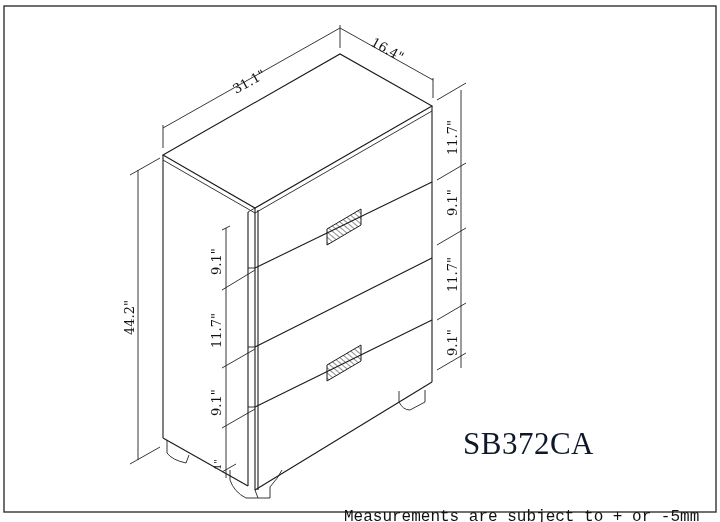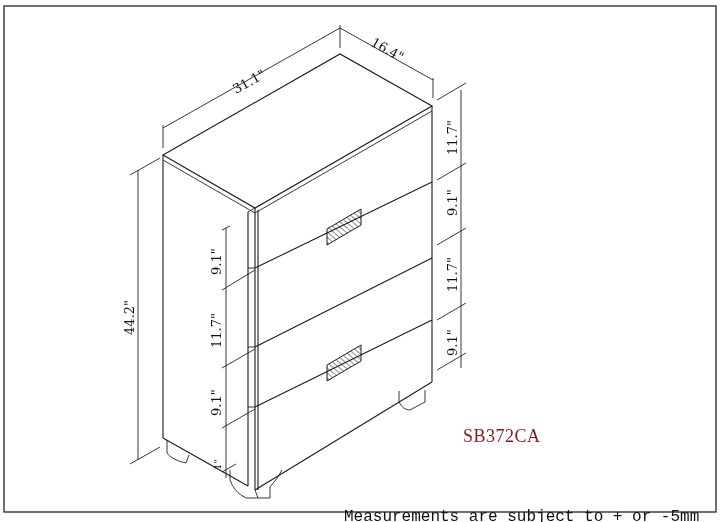--- a/index.html
+++ b/index.html
@@ -2,21 +2,21 @@
 <html><head>
 <meta charset="utf-8">
 <style>
   html, body { margin: 0; padding: 0; background: #ffffff; }
   #stage { position: relative; width: 720px; height: 522px; background: #fff; overflow: hidden; }
   svg { position: absolute; left: 0; top: 0; }
   .ln { stroke: #1a1a1a; stroke-width: 1.1; fill: none; }
   .thin { stroke: #222; stroke-width: 0.9; fill: none; }
   .frame { stroke: #333; stroke-width: 1.4; fill: none; }
   .dim { font-family: "DejaVu Serif", "Liberation Serif", serif; font-size: 13px; fill: #111; }
-  .model { position: absolute; left: 463px; top: 426px; font-family: "Liberation Serif", "DejaVu Serif", serif; font-size: 18px; color: #7f1d1d; letter-spacing: 0.5px; }
+  .model { position: absolute; left: 463px; top: 426px; font-family: "Liberation Serif", "DejaVu Serif", serif; font-size: 31px; color: #0f172a; letter-spacing: 0.5px; }
   .note { position: absolute; left: 344px; top: 468px; font-family: "Liberation Mono", "DejaVu Sans Mono", monospace; font-size: 16px; color: #111; white-space: pre; margin-top: 40px; }
 </style>
 </head>
 <body>
 
 <div id="stage">
   <svg width="720" height="522" viewBox="0 0 720 522">
 
     <rect class="frame" x="4" y="6" width="712" height="506"></rect>
 

